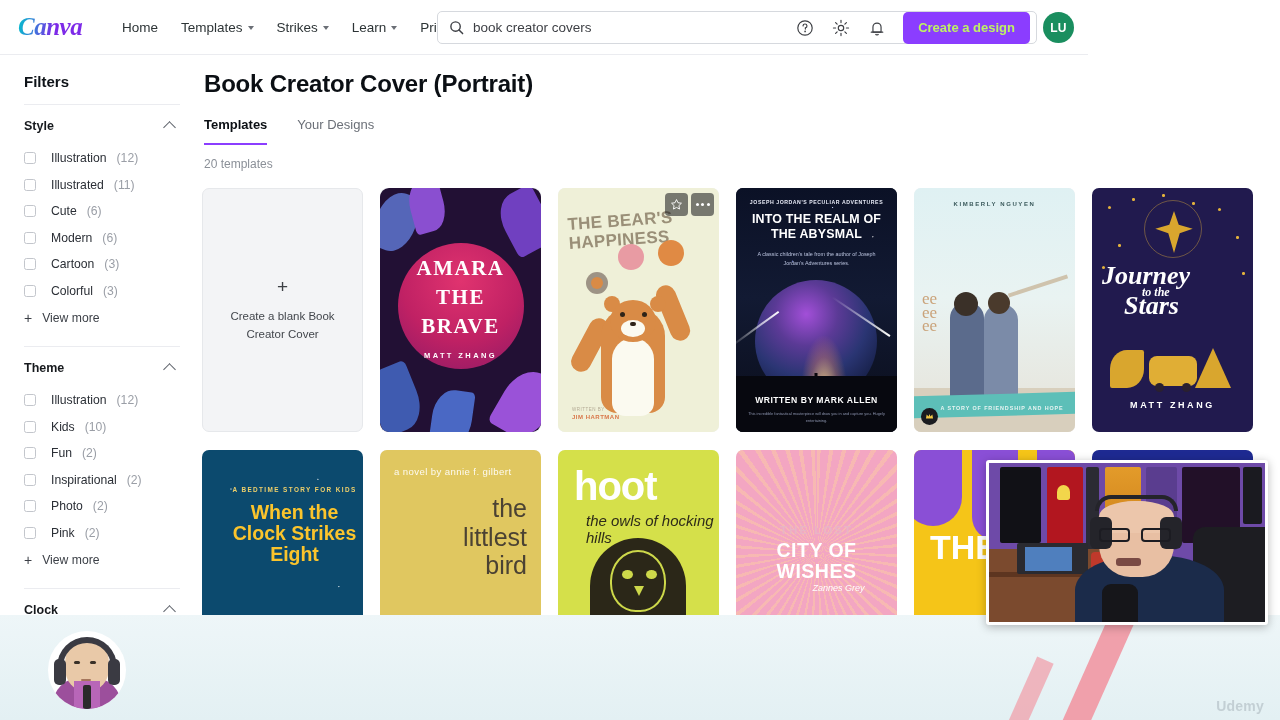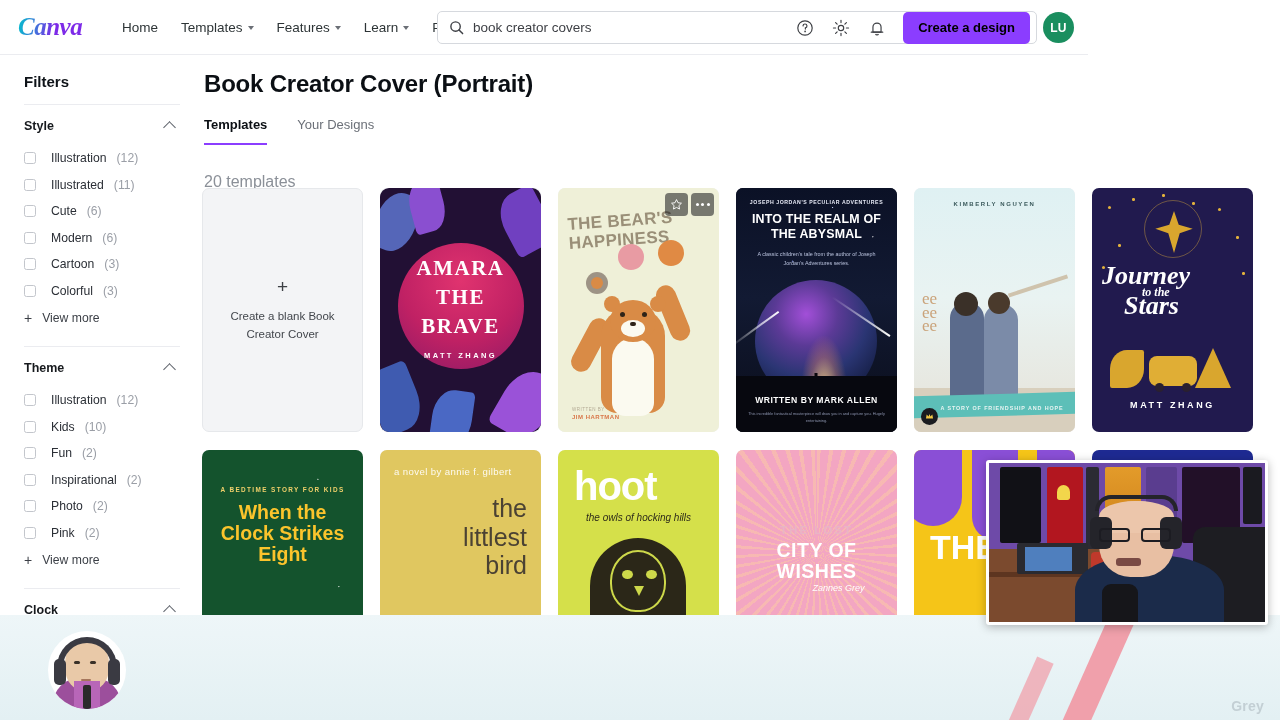--- a/index.html
+++ b/index.html
@@ -42,21 +42,21 @@
   .searchwrap .sicon { margin-left: 11px; display:flex; }
   .searchwrap input {
     flex: 1; border: 0; outline: 0; font-size: 13.5px; color: #3d3f44;
     margin-left: 9px; font-family: "Liberation Sans", sans-serif; background: transparent;
   }
   .clearbtn { width: 34px; height: 31px; display: flex; align-items: center; justify-content: center; cursor: pointer; }
 
   .topright { position: absolute; right: 14px; top: 0; height: 55px; display: flex; align-items: center; gap: 4px; }
   .iconbtn { width: 32px; height: 32px; border-radius: 50%; display:flex; align-items:center; justify-content:center; cursor:pointer; }
   .cta {
-    height: 32px; padding: 0 15px; border-radius: 5px; background: #8b3dff; color: #000000;
+    height: 32px; padding: 0 15px; border-radius: 5px; background: #8b3dff; color: #bef264;
     font-size: 13px; font-weight: 700; display: flex; align-items: center; cursor: pointer;
     margin-left: 6px; white-space: nowrap;
   }
   .avatar {
     width: 31px; height: 31px; border-radius: 50%; background: #1a8e5f; color: #fff;
     font-size: 12px; font-weight: 700; display:flex; align-items:center; justify-content:center;
     margin-left: 9px; cursor: pointer; letter-spacing: .3px;
   }
 
   
@@ -72,21 +72,21 @@
   .sb-opt .cnt { font-size: 12.2px; color: #9a9ea6; margin-left: -5px; }
   .viewmore { display: flex; align-items: center; gap: 10px; height: 28px; cursor: pointer; font-size: 12.2px; color: #3b3f46; }
   .plus { font-size: 14px; color: #3b3f46; line-height: 1; }
 
   
   .main { position: absolute; left: 200px; top: 55px; width: 1080px; height: 665px; background: #fff; }
   .page-title { position: absolute; left: 4px; top: 15px; font-size: 24px; font-weight: 700; color: #0b0f14; letter-spacing: -0.2px; }
   .tabs { position: absolute; left: 4px; top: 62px; display: flex; gap: 30px; }
   .tab { font-size: 13px; color: #6b7078; padding-bottom: 11px; cursor: pointer; }
   .tab.active { color: #0b0f14; font-weight: 700; border-bottom: 2.5px solid #8b3dff; }
-  .count { position: absolute; left: 4px; top: 118px; font-size: 16px; color: #8b9098; }
+  .count { position: absolute; left: 4px; top: 102px; font-size: 12px; color: #8b9098; }
 
   .grid { position: absolute; left: 2px; top: 133px; width: 1080px; display: flex; flex-wrap: wrap; gap: 18px 17px; }
   .card { width: 161px; height: 244px; border-radius: 7px; overflow: hidden; position: relative; cursor: pointer; flex: 0 0 auto; background: #eceef1; }
   .card.blank {
     background: #f3f4f6; border: 1px solid #e6e8eb; display: flex; flex-direction: column;
     align-items: center; justify-content: center; gap: 12px; padding: 0 18px;
   }
   .blank .bplus { font-size: 19px; color: #3d4045; line-height: 1; font-weight: 300; }
   .blank .btxt { font-size: 11.5px; color: #42464c; text-align: center; line-height: 1.5; }
 
@@ -150,35 +150,35 @@
   .toward .ribbon { position:absolute; left:-6px; bottom:16px; width:176px; height:22px; background:#5dbfb8; transform: rotate(-1.6deg); }
   .toward .wall { position:absolute; left:0; bottom:0; width:100%; height:44px; background:#d8cfbd; }
   .toward .fig { position:absolute; bottom:34px; }
 
   
   .journey { background:#211a4e; }
   .journey .star { position:absolute; left:60px; top:22px; width:44px; height:44px; }
   .journey .spark { position:absolute; border-radius:50%; background:#e3b23c; }
 
   
-  .clock { background:#14532d; }
+  .clock { background:#0c4a6e;padding-left:12px; }
   .clock .sub { position:absolute; top:36px; width:100%; text-align:center; font-size:6.4px; color:#f0d06a; letter-spacing:1.4px; font-weight:700; }
   .clock .big { position:absolute; top:52px; width:100%; text-align:center; font-size:19.5px; font-weight:700; color:#fbc42c; line-height:1.08; padding:0 12px; }
   .clock .by { position:absolute; bottom:18px; width:100%; text-align:center; font-size:5.4px; color:#e6cf86; letter-spacing:1px; font-weight:700; }
 
   
   .bird { background:#e0c760; }
   .bird .nv { position:absolute; left:14px; top:16px; font-size:9.6px; color:#fdfaf0; letter-spacing:.4px; font-family:"Liberation Sans",sans-serif; }
   .bird .t { position:absolute; right:14px; top:44px; text-align:right; font-size:25px; color:#4b4233; line-height:1.14; font-family:"Liberation Sans",sans-serif; }
   .bird .chick { position:absolute; left:18px; bottom:-22px; width:92px; height:92px; background:#fdfbf2; border-radius:50%; border:2px solid #4b4233; }
 
   
   .hoot { background:#d5e04a; }
   .hoot .h1 { position:absolute; left:16px; top:14px; font-size:40px; font-weight:700; color:#fff; font-family:"Liberation Sans",sans-serif; letter-spacing:-1px; }
-  .hoot .h2 { position:absolute; left:28px; top:62px; font-size:10px; color:#2e2b1a; font-style:italic; }
+  .hoot .h2 { position:absolute; left:28px; top:62px; font-size:15px; color:#2e2b1a; font-style:italic; }
   .hoot .owl { position:absolute; left:32px; top:88px; width:96px; height:118px; background:#2b2718; border-radius:48px 48px 30px 30px; }
   .hoot .face { position:absolute; left:52px; top:100px; width:56px; height:62px; border:2.6px solid #cdd84a; border-radius:50% 50% 46% 46%; }
 
   
   .lost { background:#f3a6c2; }
   .lost .rays { position:absolute; inset:0; background: repeating-conic-gradient(from 0deg at 50% 42%, #f8bcb0 0deg 2.3deg, transparent 2.3deg 7deg); opacity:.85; }
   .lost .t1 { position:absolute; top:74px; width:100%; text-align:center; font-size:11.5px; color:#e8b5c6; letter-spacing:2px; font-weight:700; }
   .lost .t2 { position:absolute; top:90px; width:100%; text-align:center; font-size:19.5px; color:#fff; font-weight:700; line-height:1.1; letter-spacing:.5px; }
   .lost .t3 { position:absolute; top:133px; width:100%; text-align:center; font-size:9px; color:#fff; font-style:italic;padding-left:44px; }
   .lost .fingers { position:absolute; left:50%; bottom:-4px; transform:translateX(-50%); display:flex; gap:3px; align-items:flex-end; }
@@ -244,21 +244,21 @@
 
     <div class="nav">
       <div class="nav-item">
         <span>Home</span>
       </div>
       <div class="nav-item">
         <span>Templates</span>
         <i class="caret"></i>
       </div>
       <div class="nav-item">
-        <span>Features</span>
+        <span>Strikes</span>
         <i class="caret"></i>
       </div>
       <div class="nav-item">
         <span>Learn</span>
         <i class="caret"></i>
       </div>
       <div class="nav-item">
         <span>Pricing</span>
         <i class="caret"></i>
       </div>
@@ -672,16 +672,16 @@
       <div class="p-face"></div>
       <div style="position:absolute;left:26px;top:30px;width:6px;height:3px;background:#3a3128;border-radius:2px"></div>
       <div style="position:absolute;left:42px;top:30px;width:6px;height:3px;background:#3a3128;border-radius:2px"></div>
       <div style="position:absolute;left:33px;top:48px;width:10px;height:2px;background:#a5765c;border-radius:2px"></div>
       <div class="p-shirt"></div>
       <div class="p-tie"></div>
       <div class="p-hp"></div>
       <div class="p-cup" style="left:6px"></div>
       <div class="p-cup" style="left:60px"></div>
     </div>
-    <div class="udemy">Grey</div>
+    <div class="udemy">Udemy</div>
   </div>
 
 </div>
 
 </body></html>

